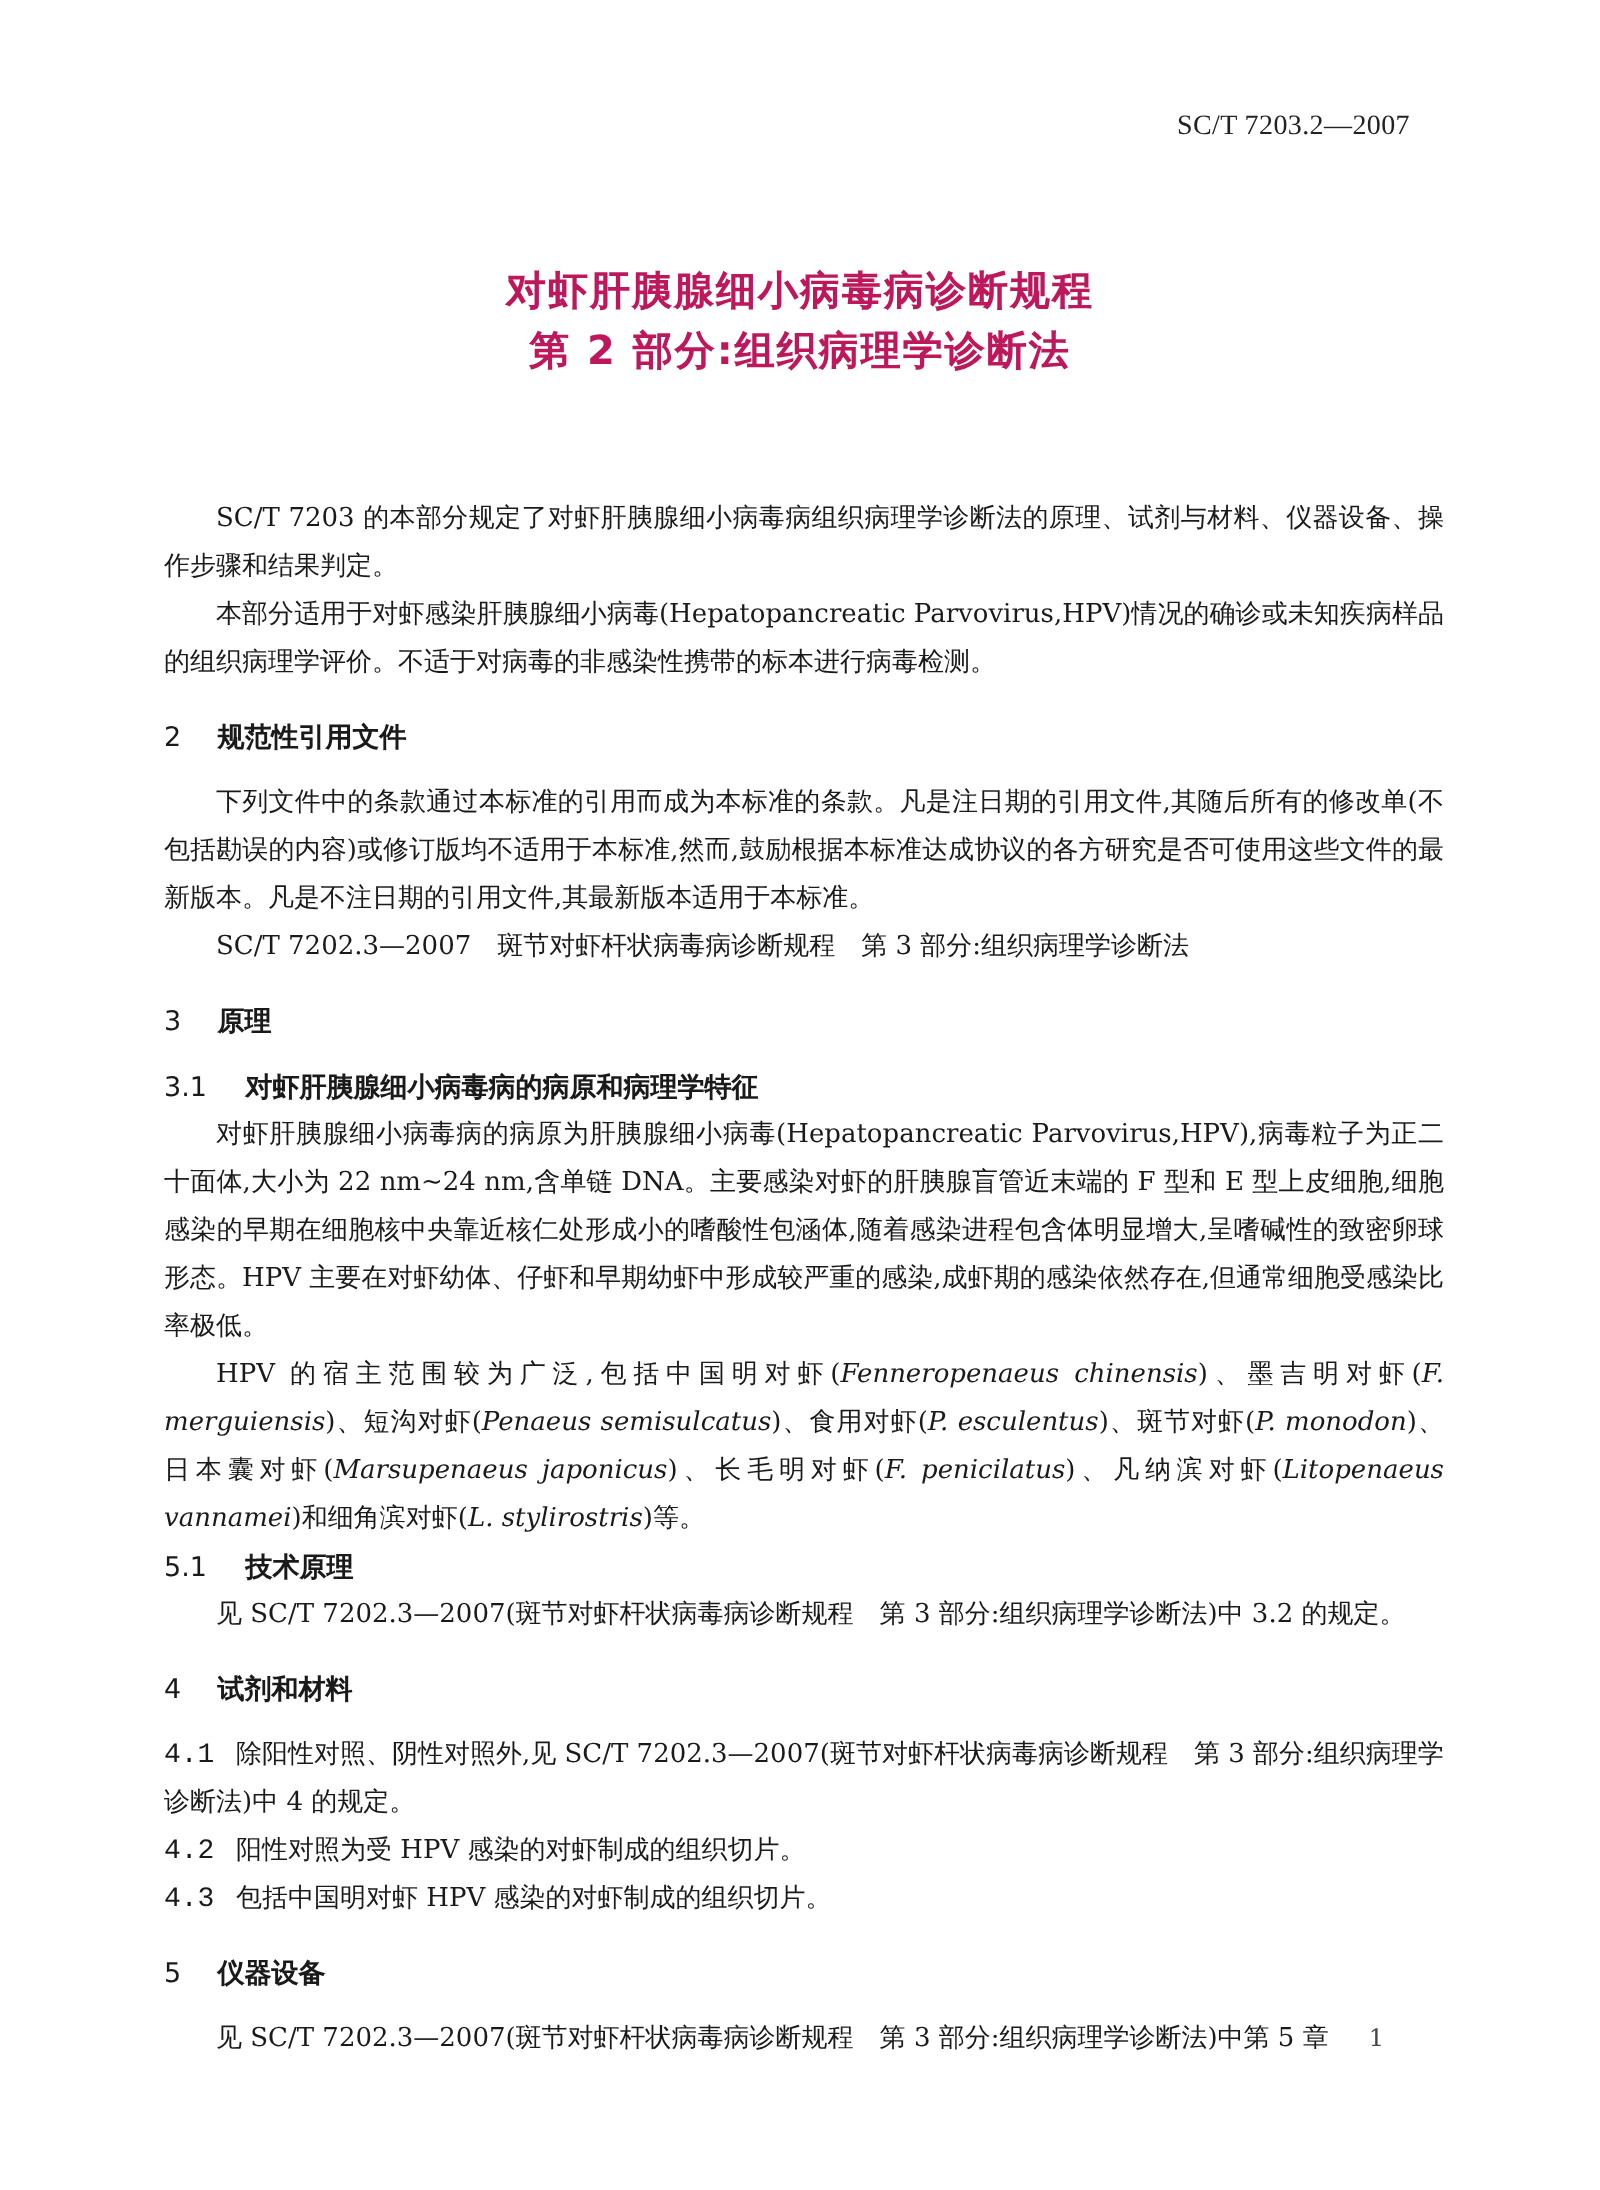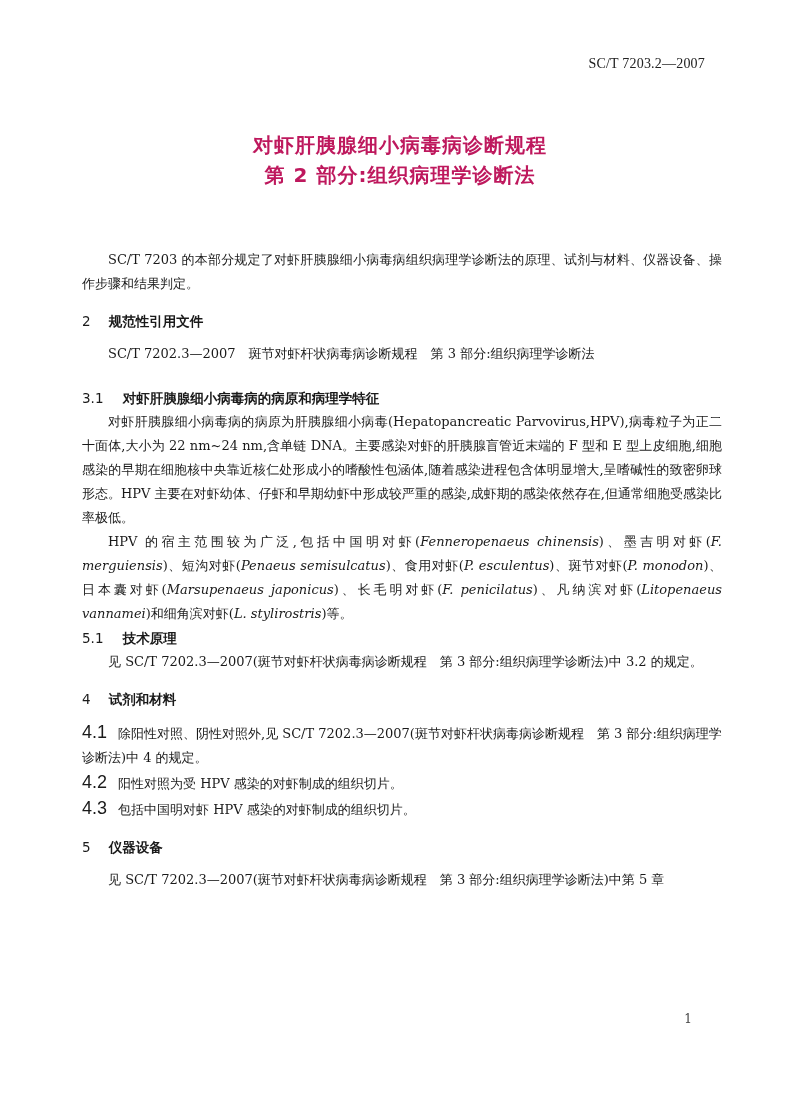--- a/index.html
+++ b/index.html
@@ -97,24 +97,24 @@
       text-align: justify;
       font-size: 13px;
       line-height: 24px;
     }
     .clause {
       margin: 0;
       font-size: 13px;
       line-height: 24px;
     }
     .clause .num {
-      font-family: Liberation Sans, sans-serif;
+      font-family: Liberation Mono, monospace;
       display: inline-block;
       min-width: 36px;
-      font-size: 18px;
+      font-size: 14px;
     }
     .gap-s { height: 8px; }
     .gap-m { height: 12px; }
     .page-num {
       position: absolute;
       right: 108px;
       top: 1012px;
       font-size: 12px;
       color: #444;
     }
@@ -130,30 +130,36 @@
 
   <div class="title-block">
     <div class="title-line">对虾肝胰腺细小病毒病诊断规程</div>
     <div class="title-line">第 2 部分:组织病理学诊断法</div>
   </div>
 
   <div class="content">
 
     <div class="gap-s"></div>
     <p class="p">SC/T 7203 的本部分规定了对虾肝胰腺细小病毒病组织病理学诊断法的原理、试剂与材料、仪器设备、操作步骤和结果判定。</p>
+    <p class="p">本部分适用于对虾感染肝胰腺细小病毒(Hepatopancreatic Parvovirus,HPV)情况的确诊或未知疾病样品的组织病理学评价。不适于对病毒的非感染性携带的标本进行病毒检测。</p>
     <div class="gap-m"></div>
 
     <div class="h1">
       <span class="num">2</span>
       <span>规范性引用文件</span>
     </div>
     <div class="gap-s"></div>
+    <p class="p">下列文件中的条款通过本标准的引用而成为本标准的条款。凡是注日期的引用文件,其随后所有的修改单(不包括勘误的内容)或修订版均不适用于本标准,然而,鼓励根据本标准达成协议的各方研究是否可使用这些文件的最新版本。凡是不注日期的引用文件,其最新版本适用于本标准。</p>
     <p class="p">SC/T 7202.3—2007　斑节对虾杆状病毒病诊断规程　第 3 部分:组织病理学诊断法</p>
     <div class="gap-m"></div>
 
+    <div class="h1">
+      <span class="num">3</span>
+      <span>原理</span>
+    </div>
     <div class="gap-s"></div>
     <div class="h2">
       <span class="num">3.1</span>
       <span>对虾肝胰腺细小病毒病的病原和病理学特征</span>
     </div>
     <p class="p">对虾肝胰腺细小病毒病的病原为肝胰腺细小病毒(Hepatopancreatic Parvovirus,HPV),病毒粒子为正二十面体,大小为 22 nm~24 nm,含单链 DNA。主要感染对虾的肝胰腺盲管近末端的 F 型和 E 型上皮细胞,细胞感染的早期在细胞核中央靠近核仁处形成小的嗜酸性包涵体,随着感染进程包含体明显增大,呈嗜碱性的致密卵球形态。HPV 主要在对虾幼体、仔虾和早期幼虾中形成较严重的感染,成虾期的感染依然存在,但通常细胞受感染比率极低。</p>
     <p class="p"><span>HPV 的宿主范围较为广泛,包括中国明对虾(</span><i>Fenneropenaeus chinensis</i><span>)、墨吉明对虾(</span><i>F. merguiensis</i><span>)、短沟对虾(</span><i>Penaeus semisulcatus</i><span>)、食用对虾(</span><i>P. esculentus</i><span>)、斑节对虾(</span><i>P. monodon</i><span>)、日本囊对虾(</span><i>Marsupenaeus japonicus</i><span>)、长毛明对虾(</span><i>F. penicilatus</i><span>)、凡纳滨对虾(</span><i>Litopenaeus vannamei</i><span>)和细角滨对虾(</span><i>L. stylirostris</i><span>)等。</span></p>
     <div class="h2">
       <span class="num">5.1</span>
       <span>技术原理</span>

